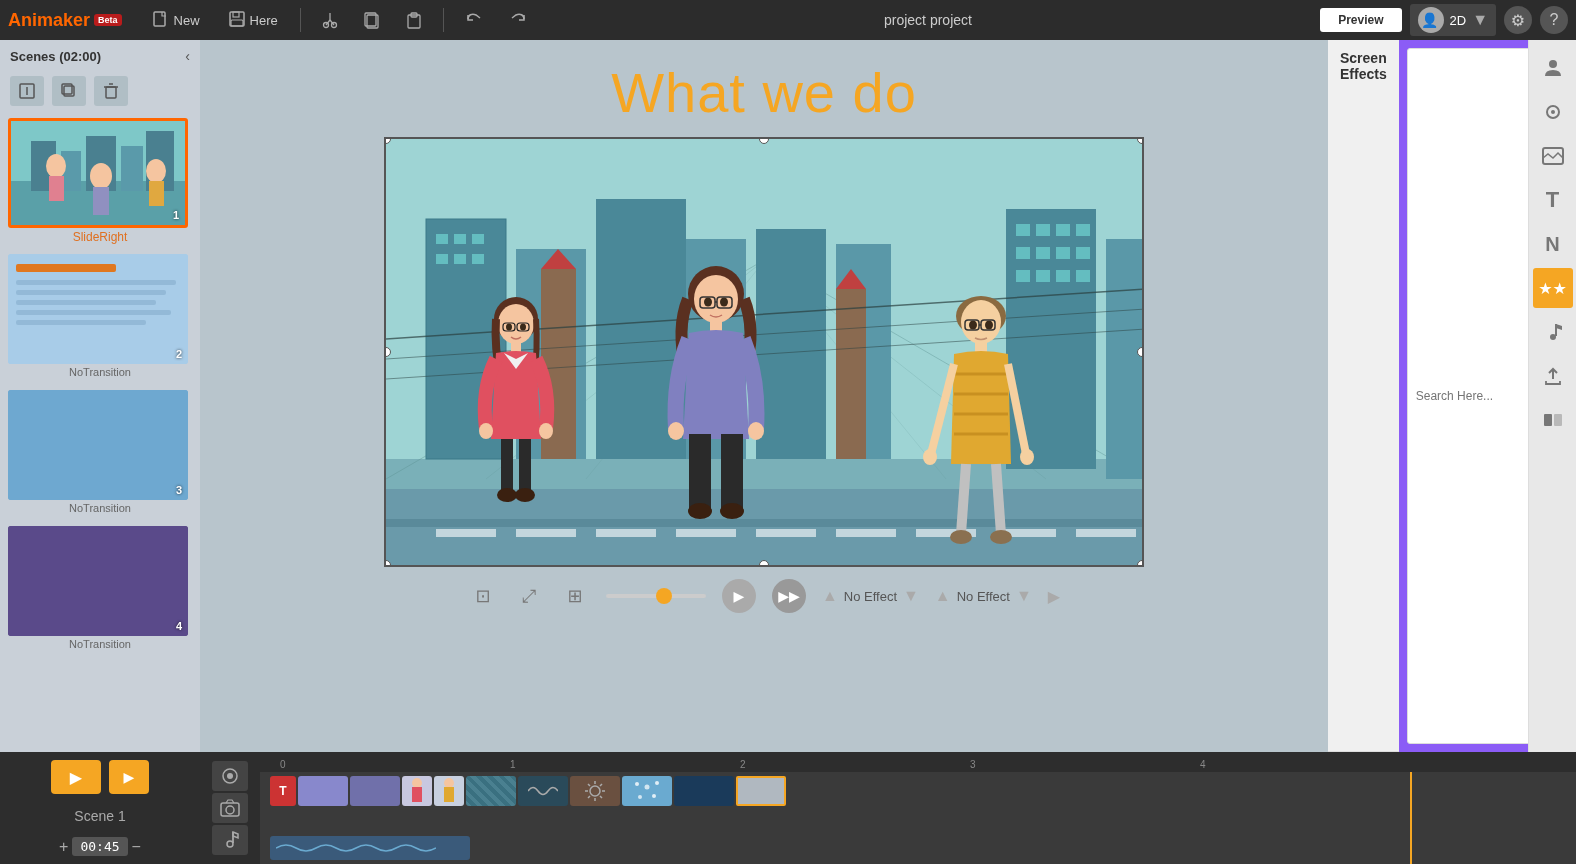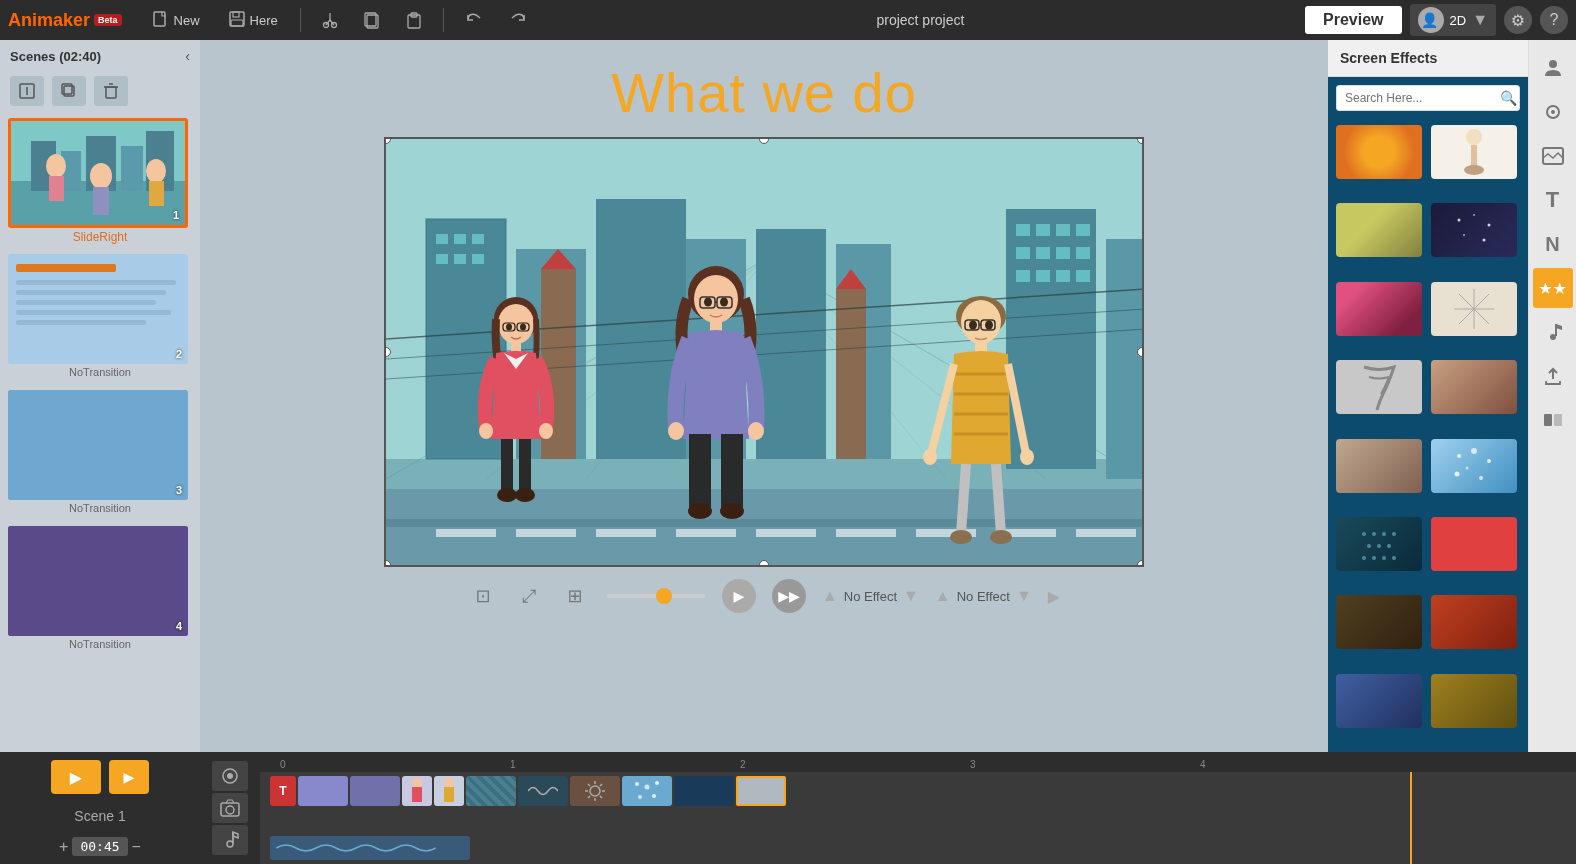--- a/index.html
+++ b/index.html
@@ -62,21 +62,21 @@
     .topbar-right {
       display: flex;
       align-items: center;
       gap: 8px;
     }
     .preview-btn {
       background: #fff;
       color: #333;
       border: none;
       padding: 5px 18px;
-      font-size: 16px;
+      font-size: 12px;
       font-weight: bold;
       border-radius: 3px;
       cursor: pointer;
     }
     .mode-select {
       display: flex;
       align-items: center;
       background: #444;
       border-radius: 3px;
       padding: 3px 8px;
@@ -298,23 +298,23 @@
     }
     .effect-arrow {
       color: #aaa;
       font-size: 16px;
       cursor: pointer;
     }
 
     
     .right-panel {
       width: 200px;
-      background: #0c4a6e;
-      display: flex;
-      flex-direction: column;
+      background: #8b5cf6;
+      display: flex;
+      flex-direction: row;
       flex-shrink: 0;
     }
     .right-panel-title {
       padding: 10px 12px;
       font-size: 14px;
       font-weight: bold;
       color: #333;
       background: #f0f0f0;
       border-bottom: 1px solid #ddd;
     }
@@ -601,21 +601,21 @@
     </div>
     <div class="gear-icon">⚙</div>
     <div class="help-icon">?</div>
   </div>
 </div>
 
 <div class="main-area">
 
   <div class="scenes-panel">
     <div class="scenes-header">
-      <span class="scenes-title">Scenes (02:40)</span>
+      <span class="scenes-title">Scenes (02:00)</span>
       <span class="scenes-collapse">‹</span>
     </div>
     <div class="scenes-toolbar">
       <button class="scene-tool-btn">
         <svg width="18" height="18" viewBox="0 0 18 18">
             <rect x="2" y="2" width="14" height="14" rx="1" fill="none" stroke="#555" stroke-width="1.5"></rect>
             <line x1="9" y1="5" x2="9" y2="13" stroke="#555" stroke-width="1.5"></line>
           </svg>
       </button>
       <button class="scene-tool-btn">

